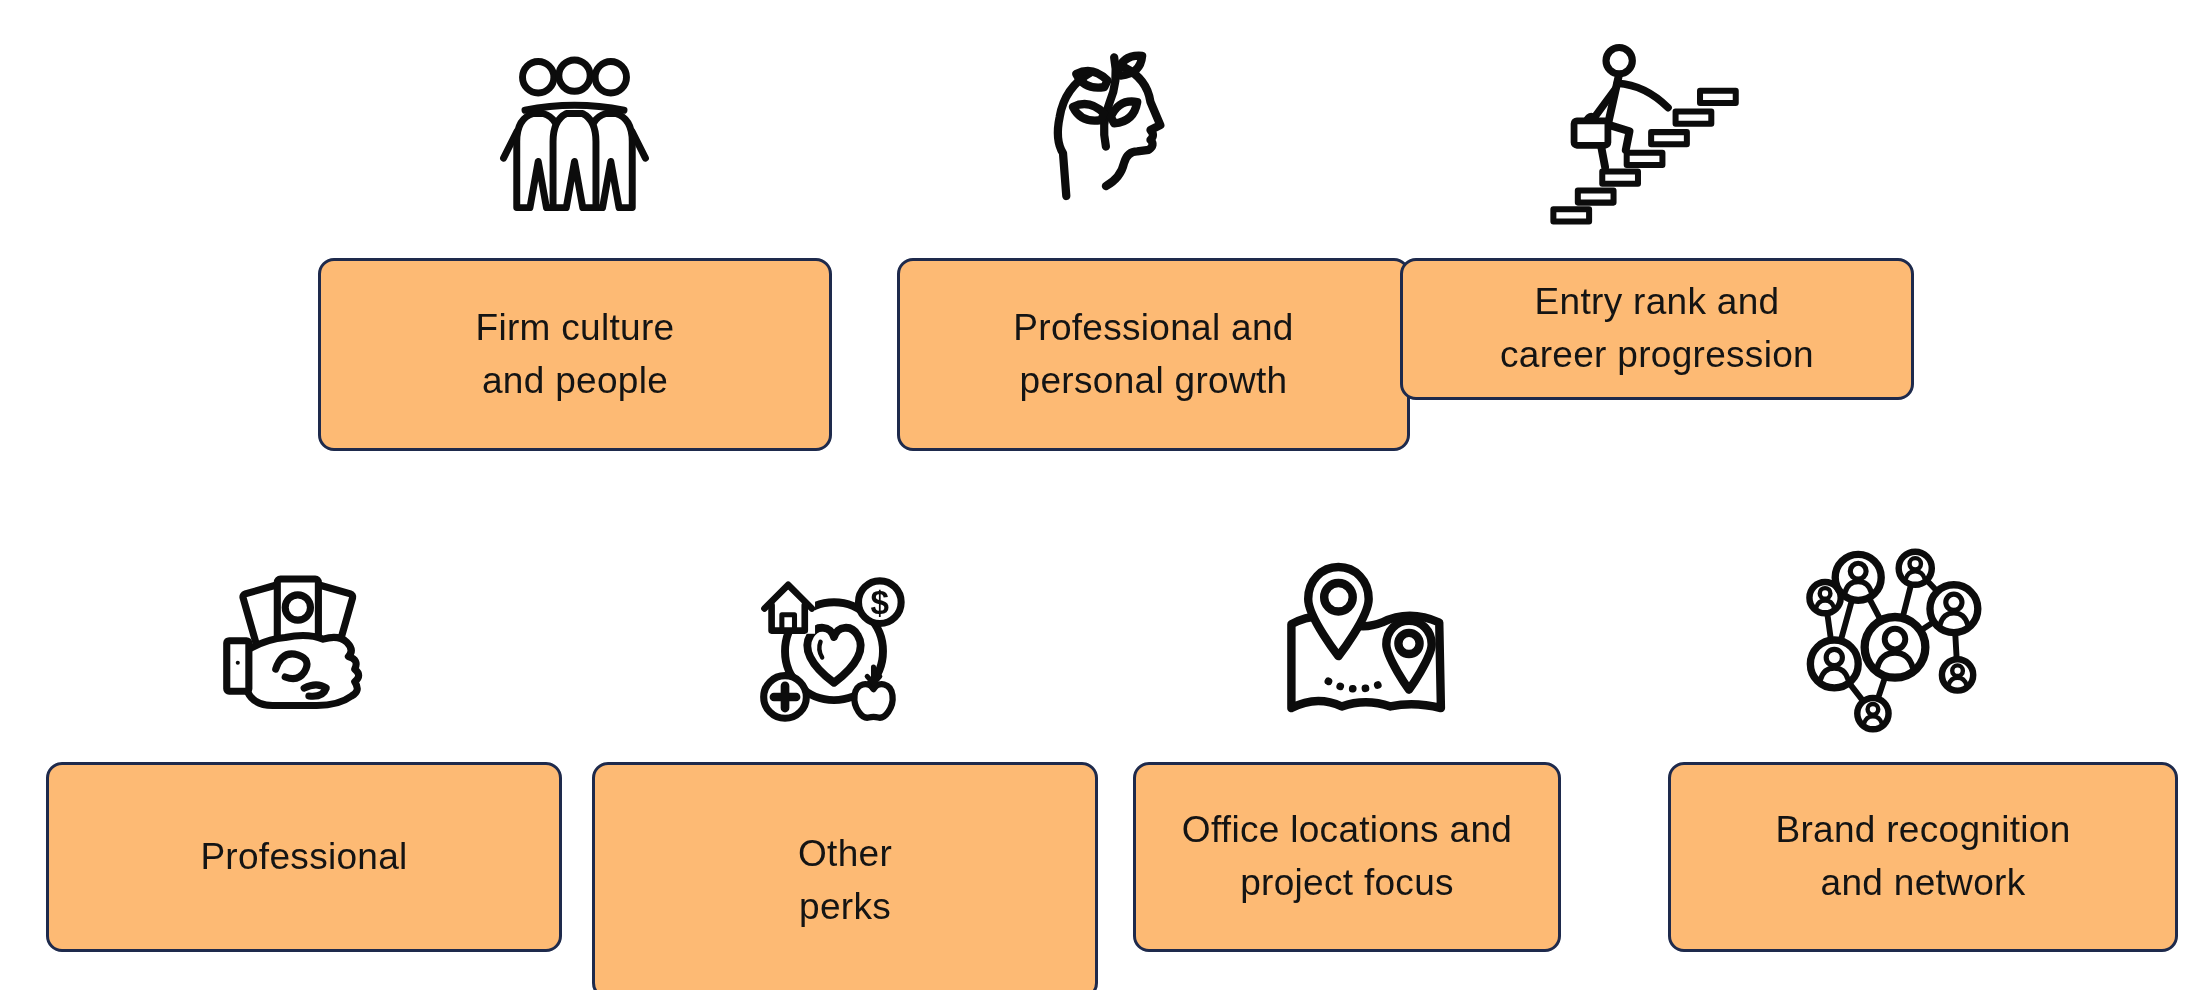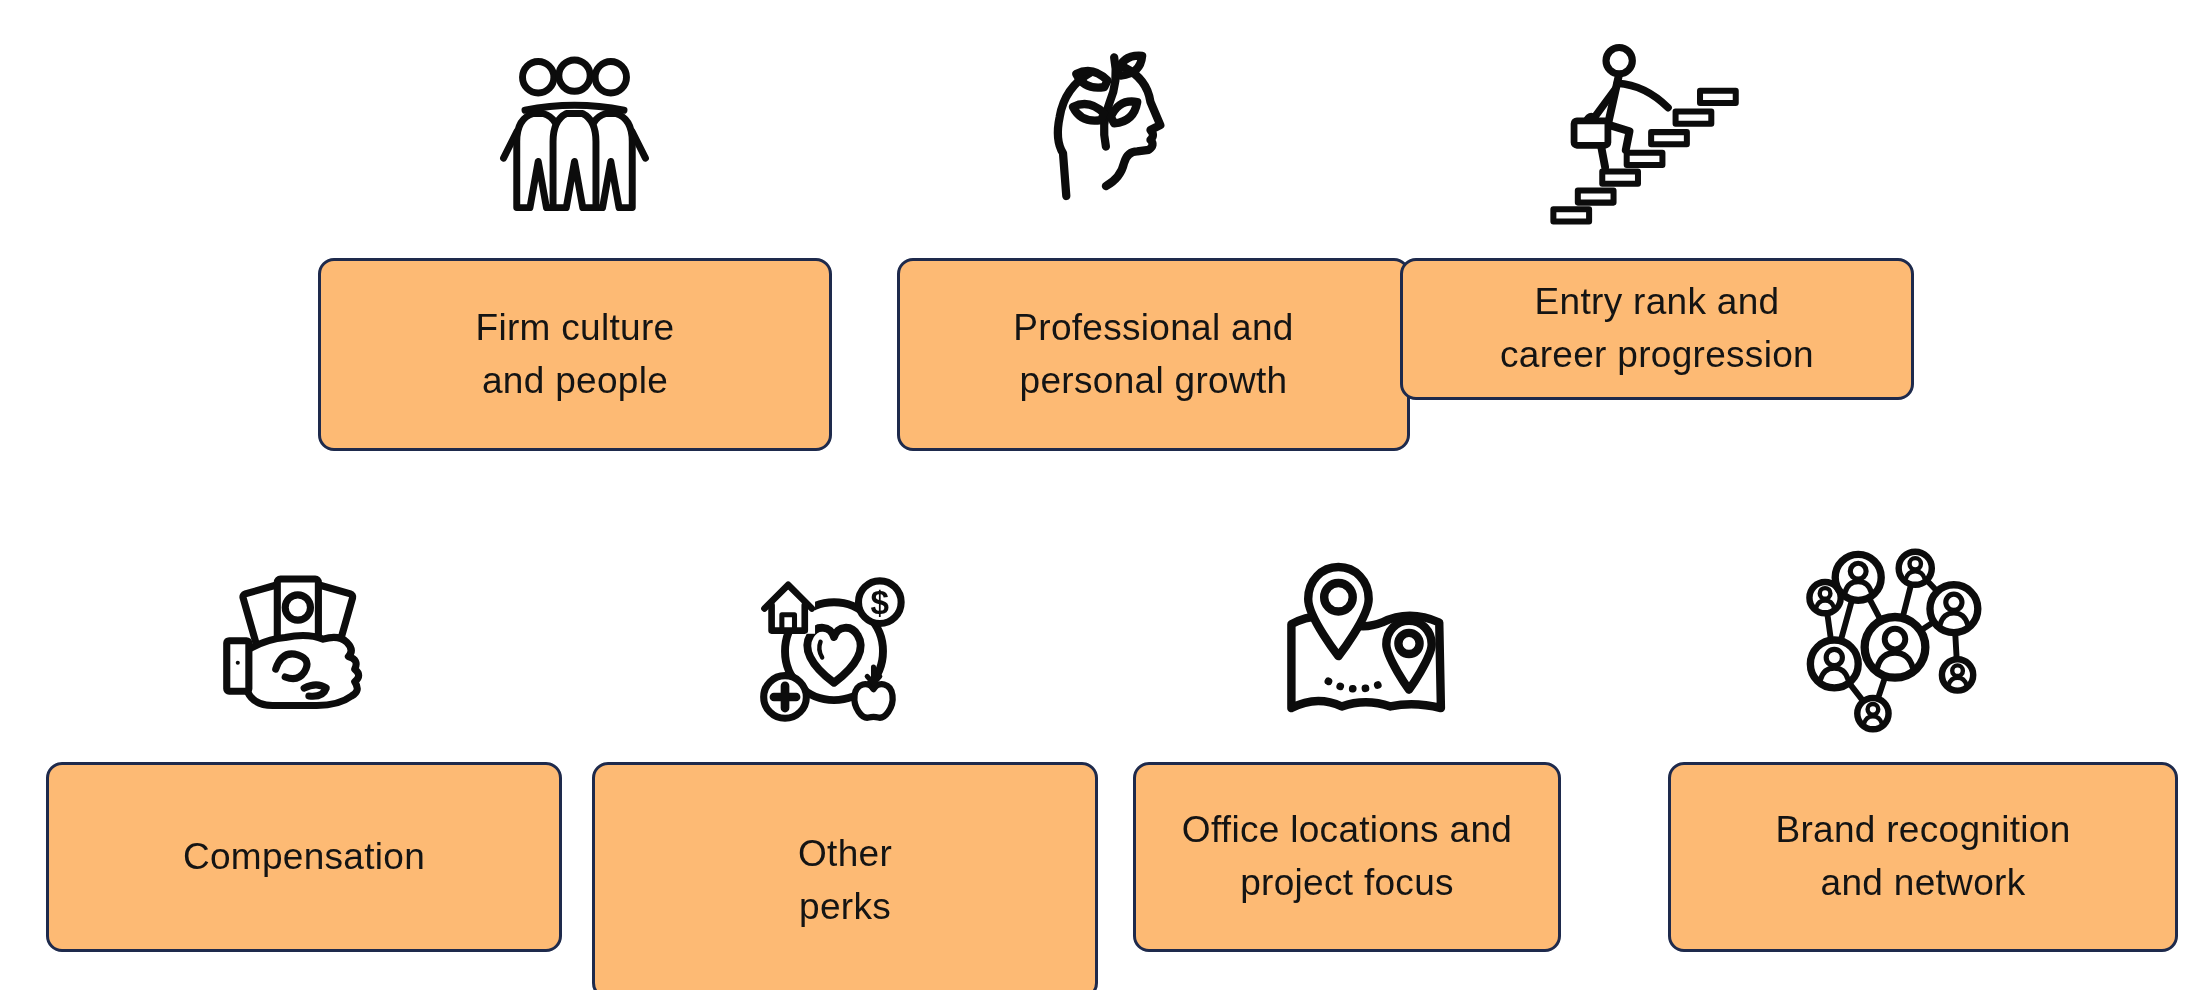--- a/index.html
+++ b/index.html
@@ -196,21 +196,21 @@
           <circle cx="38" cy="87.7" r="2.9" stroke-width="2.4"></circle>
           <path d="M33.1 95.6 Q34.2 91.5 38 91.5 Q41.8 91.5 42.9 95.6" stroke-width="2.4"></path>
           <circle cx="50" cy="49.5" r="5.6" stroke-width="3.2"></circle>
           <path d="M40.4 64.9 Q42.6 57 50 57 Q57.4 57 59.6 64.9" stroke-width="3.2"></path>
         </g>
       </g>
     </svg>
   </div>
 
   <div class="card" style="left:46px; top:762px; width:516px; height:190px;">
-    <div class="label">Compensation</div>
+    <div class="label">Professional</div>
   </div>
 
   <div class="card" style="left:592px; top:762px; width:506px; height:237px;">
     <div class="label">Other
 perks</div>
   </div>
 
   <div class="card" style="left:1133px; top:762px; width:428px; height:190px;">
     <div class="label">Office locations and
 project focus</div>

